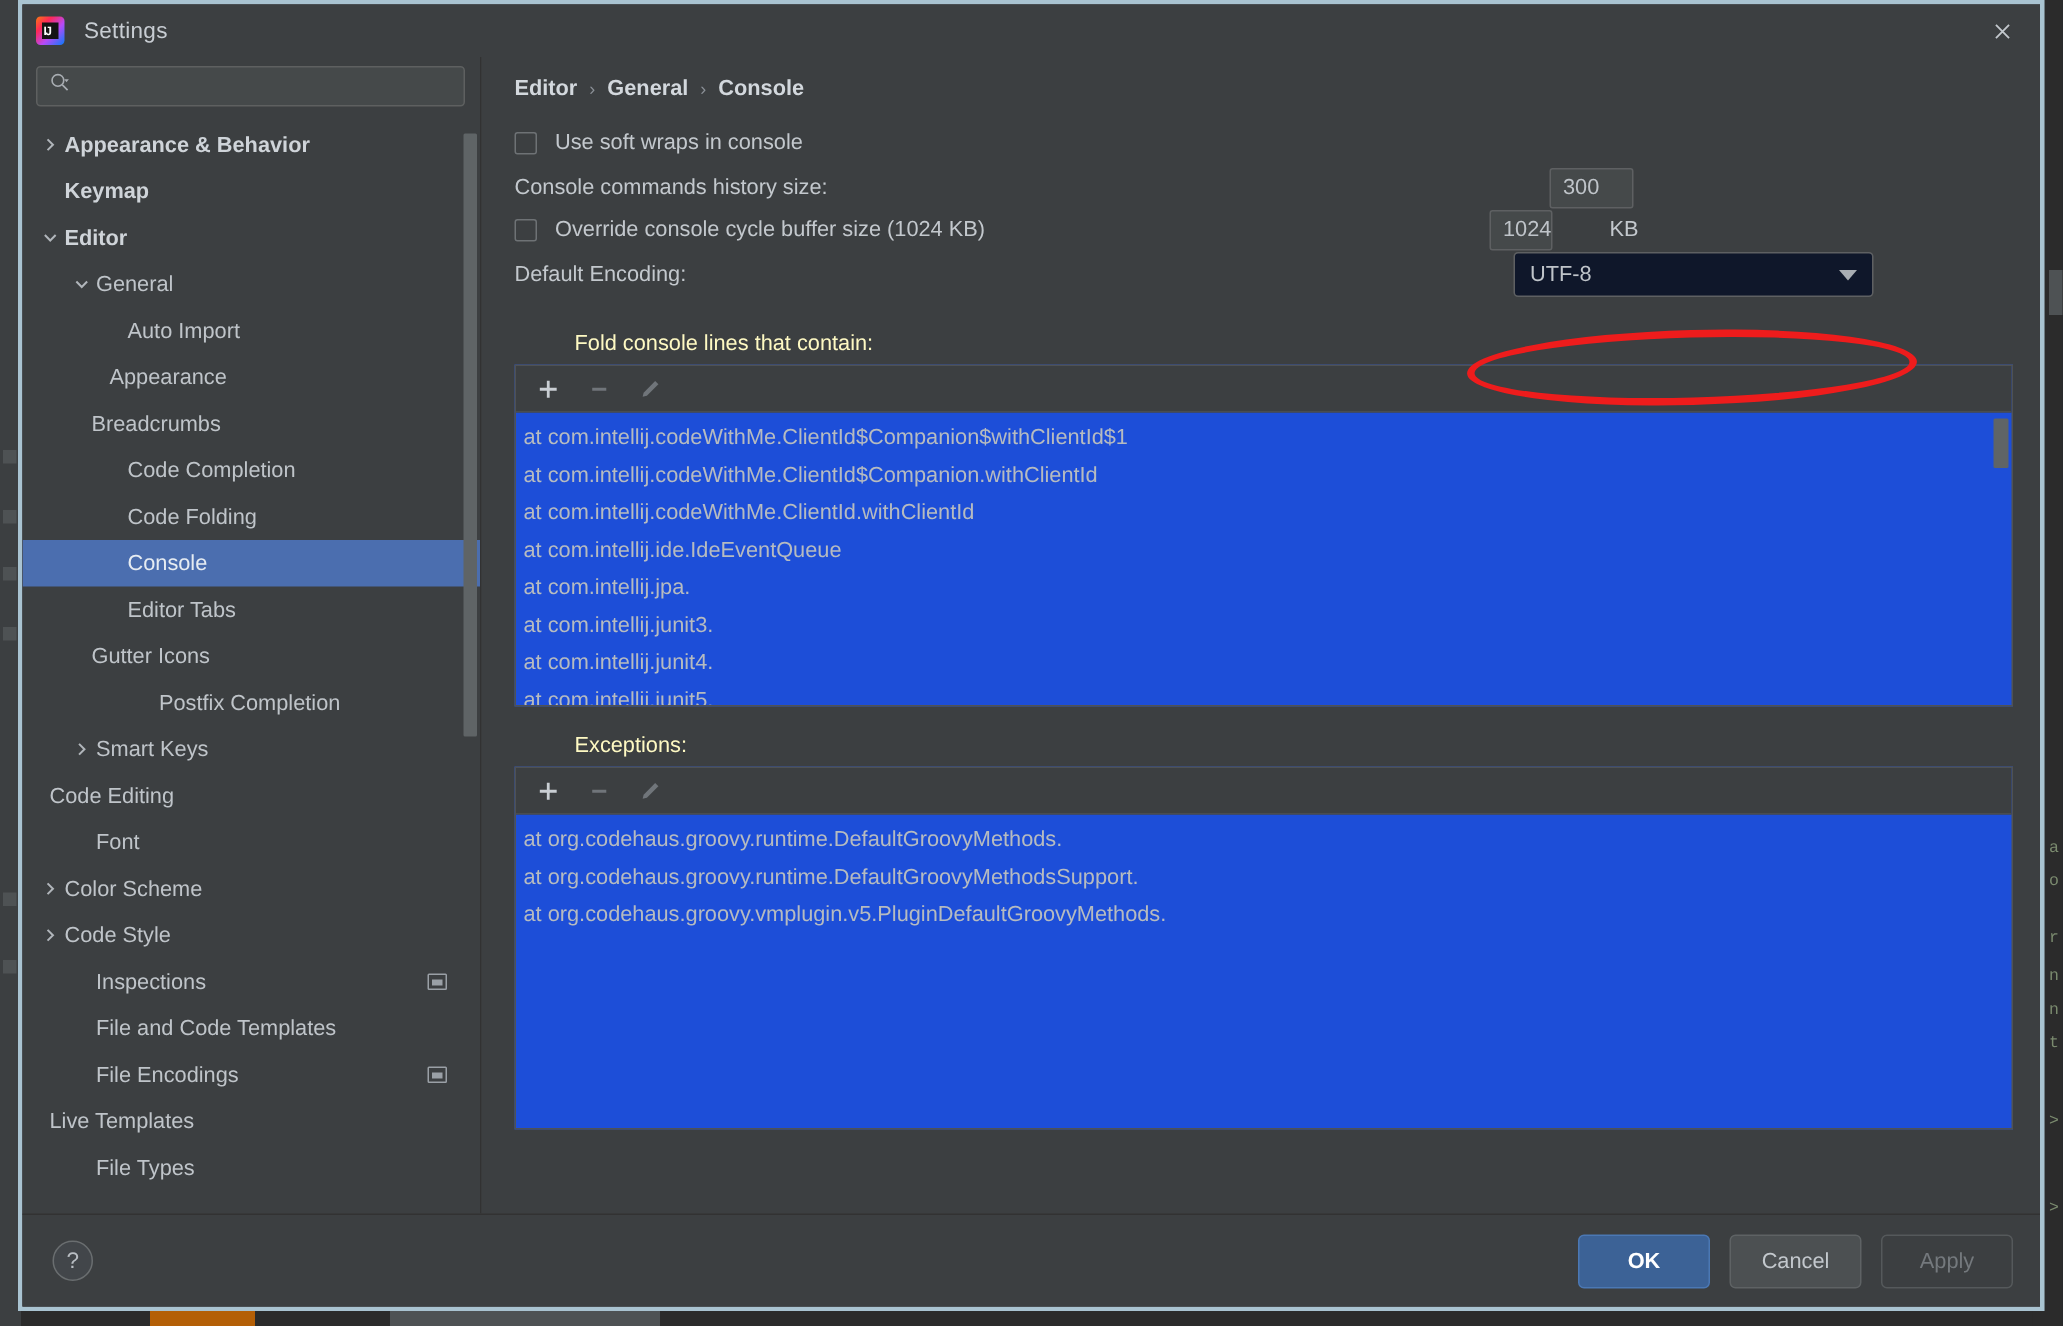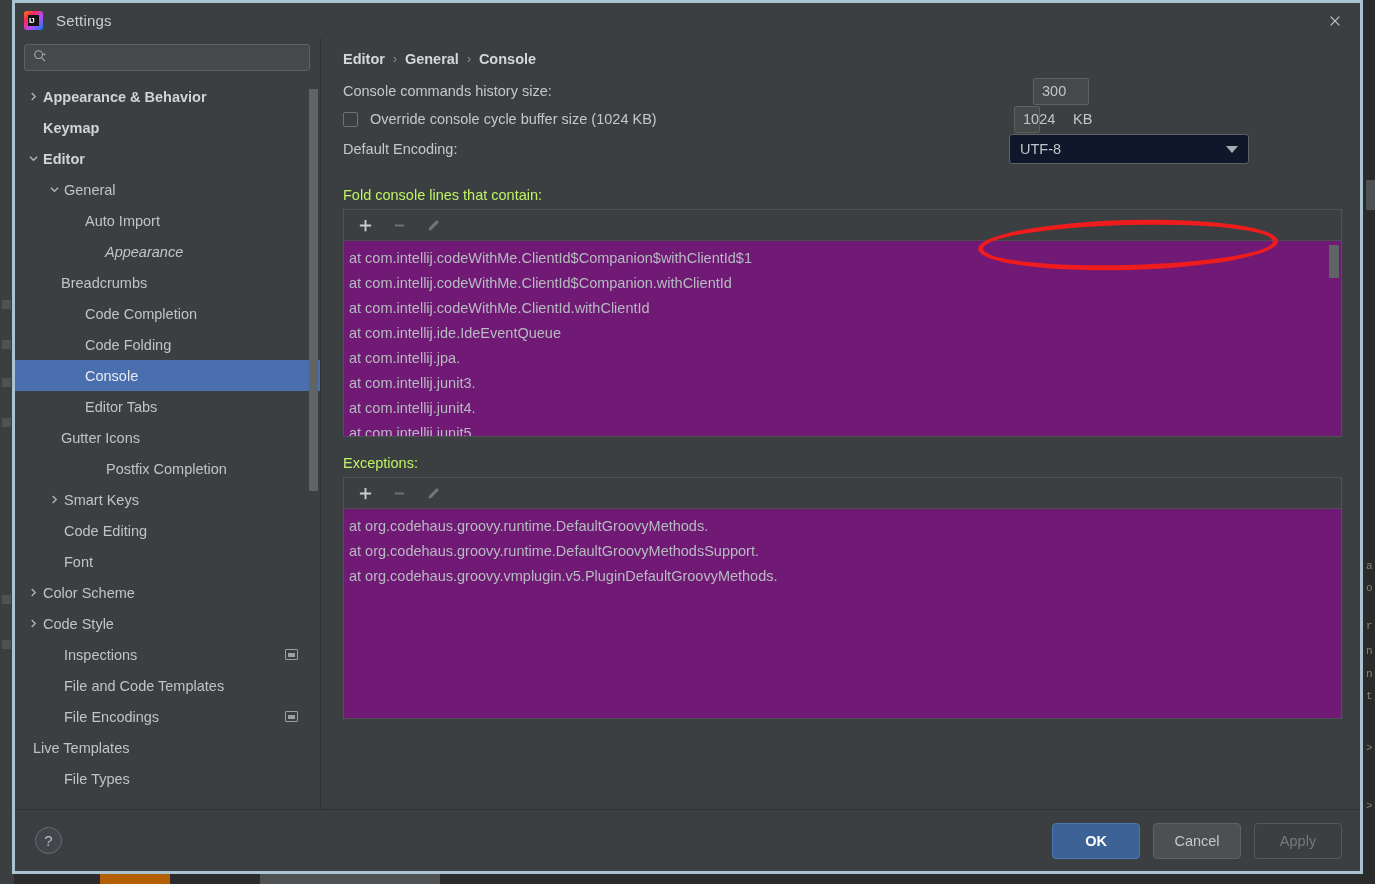--- a/index.html
+++ b/index.html
@@ -142,38 +142,38 @@
   #row-history  { margin-top: 14px; }
   #row-override { margin-top: 12px; gap:12px; }
   #row-encoding { margin-top: 14px; }
 
   .txtfield {
     background:#45494a; border:1px solid #5e6062; border-radius:2px;
     color:#bfc4c9; font-size:14.5px;
     height:27px; display:flex; align-items:center; padding: 0 8px;
   }
   #history-field { position:absolute; left:712px; width:56px; }
-  #override-field{ position:absolute; left:693px; width:26px; }
+  #override-field{ position:absolute; left:672px; width:42px; }
   #kb-label { position:absolute; left:752px; color:#c3c8cd; font-size:14.5px;}
 
   #encoding-combo {
     position:absolute; left:688px; width:240px; height:30px;
     background:#0f172a; border:1px solid #5e6062; border-radius:3px;
     display:flex; align-items:center; justify-content:space-between;
     padding: 0 10px; color:#bfc4c9; font-size:14.5px;
   }
   .caret-down { width:0;height:0;border-left:6px solid transparent;border-right:6px solid transparent;border-top:7px solid #a9aeb3; }
 
-  .section-label { color:#bef264; font-size:14.5px; }
+  .section-label { color:#fef9c3; font-size:14.5px;margin-left:40px; }
   #fold-label { margin-top: 30px; }
   #exc-label  { margin-top: 18px; }
 
   .list-panel {
     margin-top: 6px;
-    border:1px solid #4f5254; background:#701a75;
+    border:1px solid #4f5254; background:#1d4ed8;
     display:flex; flex-direction:column;
     position:relative;
   }
   .list-toolbar {
     height:31px; flex:0 0 31px; display:flex; align-items:center;
     gap:16px; padding-left:12px; border-bottom:1px solid #4a4d4f;
     background:#3c3f41;
   }
   .tb-icon { width:18px;height:18px;display:flex;align-items:center;justify-content:center; }
   .tb-icon svg { width:15px;height:15px; }
@@ -310,21 +310,21 @@
                 <span class="tree-label">General</span>
               </div>
               <div class="tree-item" style="padding-left: 52px;">
                 <span class="chev none">
                   <svg viewBox="0 0 10 10">
                     <path d="M3 1 L7 5 L3 9" stroke="#b0b5ba" stroke-width="1.5" fill="none"></path>
                   </svg>
                 </span>
                 <span class="tree-label">Auto Import</span>
               </div>
-              <div class="tree-item" style="padding-left: 72px; font-style: italic;">
+              <div class="tree-item" style="padding-left: 40px;">
                 <span class="chev none">
                   <svg viewBox="0 0 10 10">
                     <path d="M3 1 L7 5 L3 9" stroke="#b0b5ba" stroke-width="1.5" fill="none"></path>
                   </svg>
                 </span>
                 <span class="tree-label">Appearance</span>
               </div>
               <div class="tree-item" style="padding-left: 28px;">
                 <span class="chev none">
                   <svg viewBox="0 0 10 10">
@@ -382,21 +382,21 @@
                 <span class="tree-label">Postfix Completion</span>
               </div>
               <div class="tree-item" style="padding-left: 31px;">
                 <span class="chev">
                   <svg viewBox="0 0 10 10">
                     <path d="M3 1 L7 5 L3 9" stroke="#b0b5ba" stroke-width="1.5" fill="none"></path>
                   </svg>
                 </span>
                 <span class="tree-label">Smart Keys</span>
               </div>
-              <div class="tree-item" style="padding-left: 31px;">
+              <div class="tree-item" style="">
                 <span class="chev none">
                   <svg viewBox="0 0 10 10">
                     <path d="M3 1 L7 5 L3 9" stroke="#b0b5ba" stroke-width="1.5" fill="none"></path>
                   </svg>
                 </span>
                 <span class="tree-label">Code Editing</span>
               </div>
               <div class="tree-item" style="padding-left: 31px;">
                 <span class="chev none">
                   <svg viewBox="0 0 10 10">
@@ -473,20 +473,24 @@
     <div id="main">
 
       <div id="breadcrumb">
         <span>Editor</span>
         <span class="bc-sep">›</span>
         <span>General</span>
         <span class="bc-sep">›</span>
         <span>Console</span>
       </div>
 
+      <div class="row" id="row-softwrap">
+        <span class="cbx"></span>
+        <span class="lbl">Use soft wraps in console</span>
+      </div>
 
       <div class="row" id="row-history">
         <span class="lbl">Console commands history size:</span>
         <span class="txtfield" id="history-field">300</span>
       </div>
 
       <div class="row" id="row-override">
         <span class="cbx"></span>
         <span class="lbl">Override console cycle buffer size (1024 KB)</span>
         <span class="txtfield" id="override-field">1024</span>

